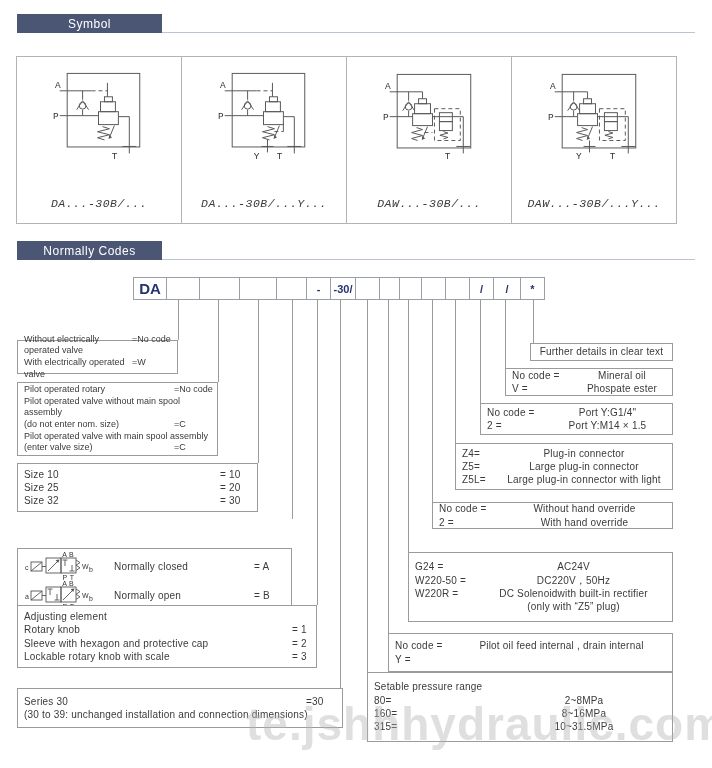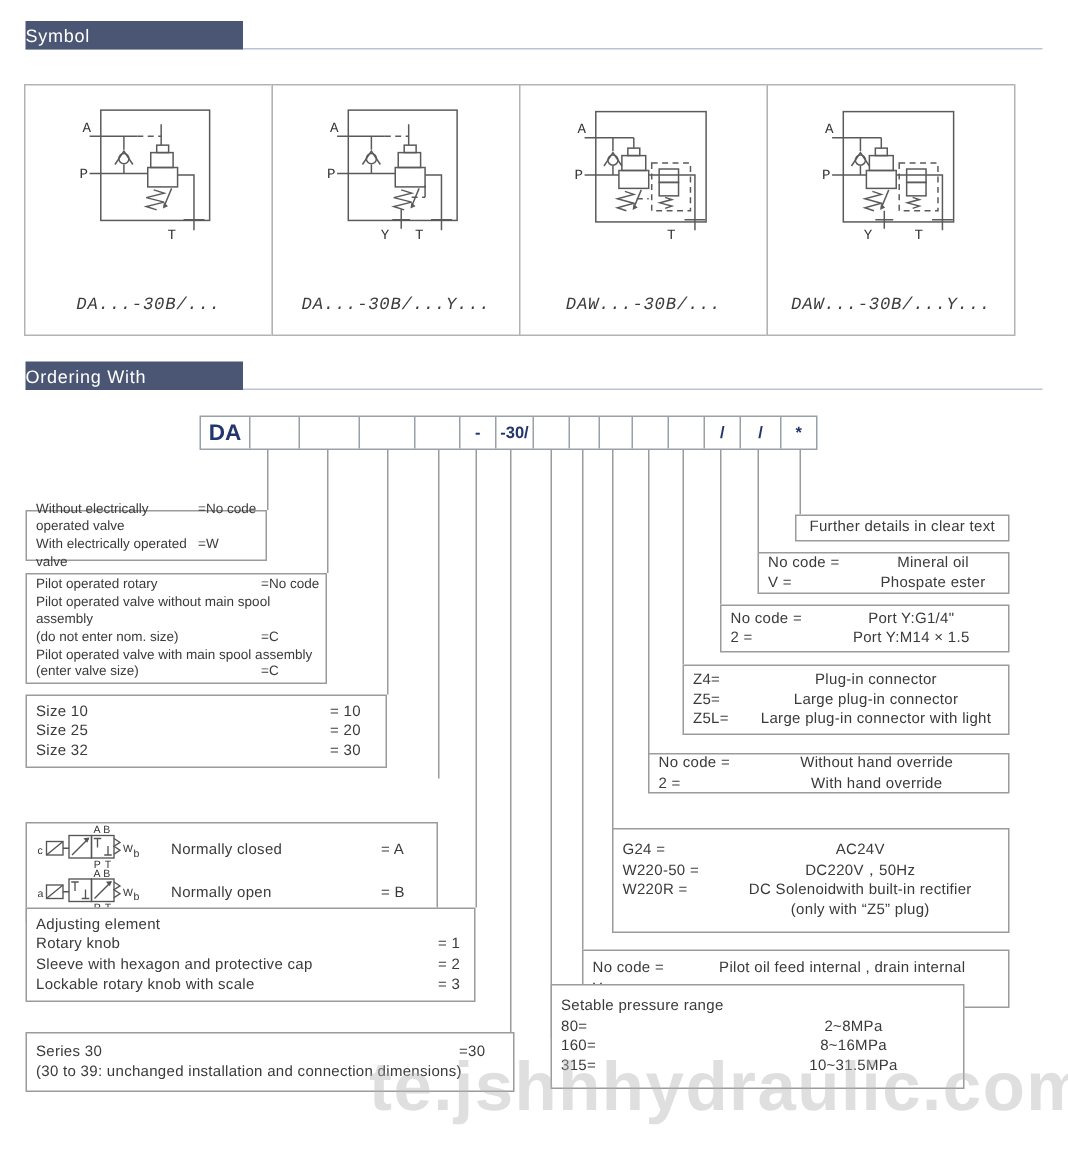--- a/index.html
+++ b/index.html
@@ -4,21 +4,21 @@
 <style>
   * { margin:0; padding:0; box-sizing:border-box; }
   html,body { background:#fff; }
   body {
     width:712px; height:768px; position:relative; overflow:hidden;
     font-family:"Liberation Sans", sans-serif; color:#3a3a3a;
   }
   .secbar {
     position:absolute; left:17px; width:145px; height:19px;
     background:#4a5674; color:#fff; font-size:12px; letter-spacing:.5px;
-    display:flex; align-items:center; z-index:3;
+    display:flex; align-items:center; justify-content:center; z-index:3;
   }
   .secline { position:absolute; left:17px; width:678px; border-top:1px solid #bcc3d2; z-index:1; }
 
   
   .panels { position:absolute; left:16px; top:56px; width:661px; height:168px; display:flex; }
   .panel { flex:1; border:1px solid #b3b3b3; margin-left:-1px; position:relative; background:#fff; }
   .panel:first-child { margin-left:0; }
   .sym { position:absolute; top:2px; left:0; }
   .sym path, .sym rect, .sym circle { stroke:#5a5a5a; fill:none; stroke-width:1; }
   .sym .dash { stroke-dasharray:4,3; }
@@ -204,21 +204,21 @@
         <path d="M110,88 H124"></path>
         <path d="M117,88 V95"></path>
       <text x="104" y="101" text-anchor="end">T</text>
     </svg>
     <div class="caption">DAW...-30B/...Y...</div>
   </div>
 </div>
 
 <div class="secline" style="top:259px"></div>
 <div class="secbar" style="top:241px">
-  <span>Ordering With</span>
+  <span>Normally Codes</span>
 </div>
 
 <div class="coderow">
   <div class="cell" style="width:32px">DA</div>
   <div class="cell" style="width:33px"></div>
   <div class="cell" style="width:40px"></div>
   <div class="cell" style="width:37px"></div>
   <div class="cell" style="width:30px"></div>
   <div class="cell" style="width:24px">-</div>
   <div class="cell" style="width:25px">-30/</div>
@@ -443,21 +443,21 @@
 <div class="bx" style="left:388px;top:633px;width:285px;height:39px;--cw:62px">
   <div class="rrow">
       <span class="rc">No code =</span>
       <span class="rv">Pilot oil feed internal , drain internal</span>
     </div>
   <div class="rrow">
       <span class="rc">Y =</span>
     </div>
 </div>
 
-<div class="bx" style="left:367px;top:656px;width:276px;height:70px;--cw:128px">
+<div class="bx" style="left:367px;top:672px;width:306px;height:70px;--cw:128px">
   <div class="hdr">Setable pressure range</div>
   <div class="rrow">
       <span class="rc">80=</span>
       <span class="rv">2~8MPa</span>
     </div>
   <div class="rrow">
       <span class="rc">160=</span>
       <span class="rv">8~16MPa</span>
     </div>
   <div class="rrow">

